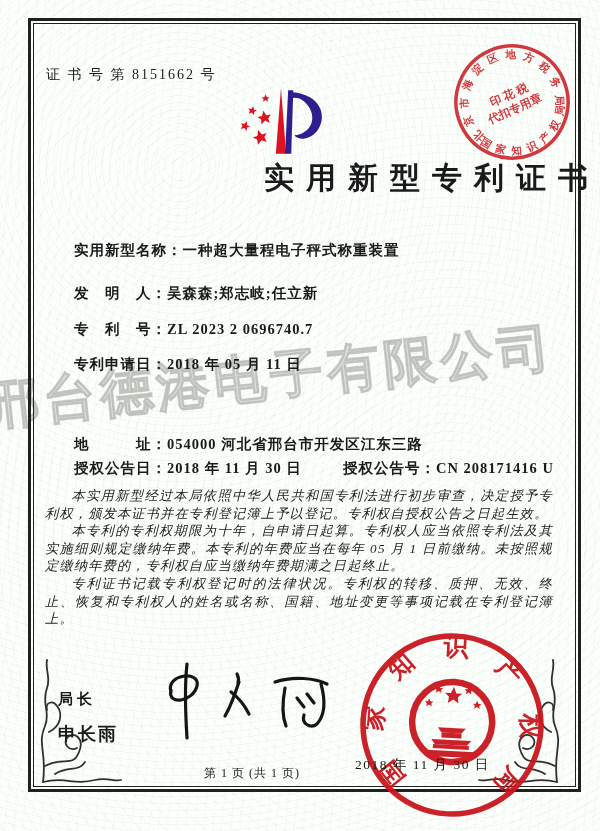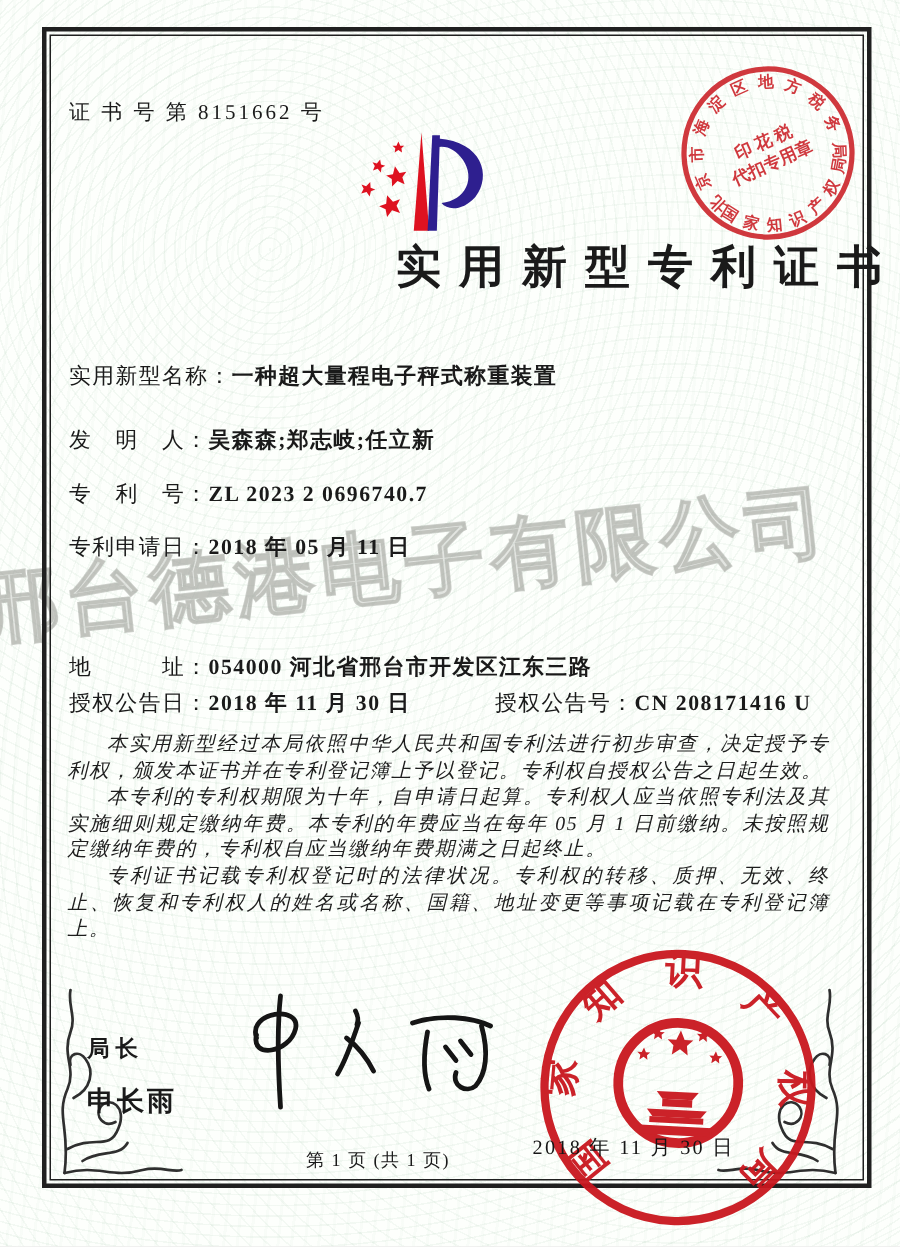--- a/index.html
+++ b/index.html
@@ -19,23 +19,23 @@
   .watermark{
     left:-15px;top:338px;width:640px;z-index:1;white-space:nowrap;
     font-size:53px;font-weight:700;letter-spacing:4px;
     color:rgba(187,190,184,0.40);-webkit-text-stroke:1px rgba(150,152,146,0.45);
     transform:rotate(-6deg);
   }
   .cert-no{left:46px;top:66px;font-size:14px;letter-spacing:2px;z-index:3;}
   .logo{left:230px;top:82px;width:104px;height:78px;z-index:3;}
   .title{left:0;top:158px;width:100%;text-align:right;font-size:30px;font-weight:700;letter-spacing:12px;padding-left:6px;box-sizing:border-box;z-index:3;}
   .field{left:46px;font-size:14.5px;letter-spacing:1px;z-index:3;white-space:nowrap;}
-  .field .lbl{font-weight:400;}
+  .field .lbl{font-weight:700;margin-left:28px;}
   .field .val{font-weight:600;}
-  .grant-no-cell{position:absolute;left:284px;top:0;white-space:nowrap;text-align:right;}
+  .grant-no-cell{position:absolute;left:269px;top:0;white-space:nowrap;text-align:right;}
   .paras{left:45px;top:487px;width:508px;z-index:3;font-style:italic;font-size:13.2px;line-height:17.6px;letter-spacing:1.2px;color:#1d1d1d;}
   .paras p{margin:0;text-indent:2em;text-align:justify;}
   .director-title{left:58px;top:690px;font-size:15px;letter-spacing:4px;font-weight:700;z-index:4;}
   .director-name{left:58px;top:722px;font-size:18px;letter-spacing:2px;font-weight:700;z-index:4;}
   .signature{left:135px;top:652px;width:230px;height:95px;z-index:4;}
   .footer{left:204px;top:765px;font-size:12px;letter-spacing:1px;z-index:6;}
   .big-seal{left:357px;top:630px;width:190px;height:190px;z-index:5;transform:rotate(3deg);opacity:.95;}
   .seal-date{left:355px;top:756px;font-size:13.5px;letter-spacing:1.5px;color:#161616;z-index:7;white-space:nowrap;}
   .tax-stamp{left:450px;top:40px;width:124px;height:124px;z-index:5;transform:rotate(-24deg);opacity:.85;}
   .ornament{width:90px;height:150px;z-index:2;}

